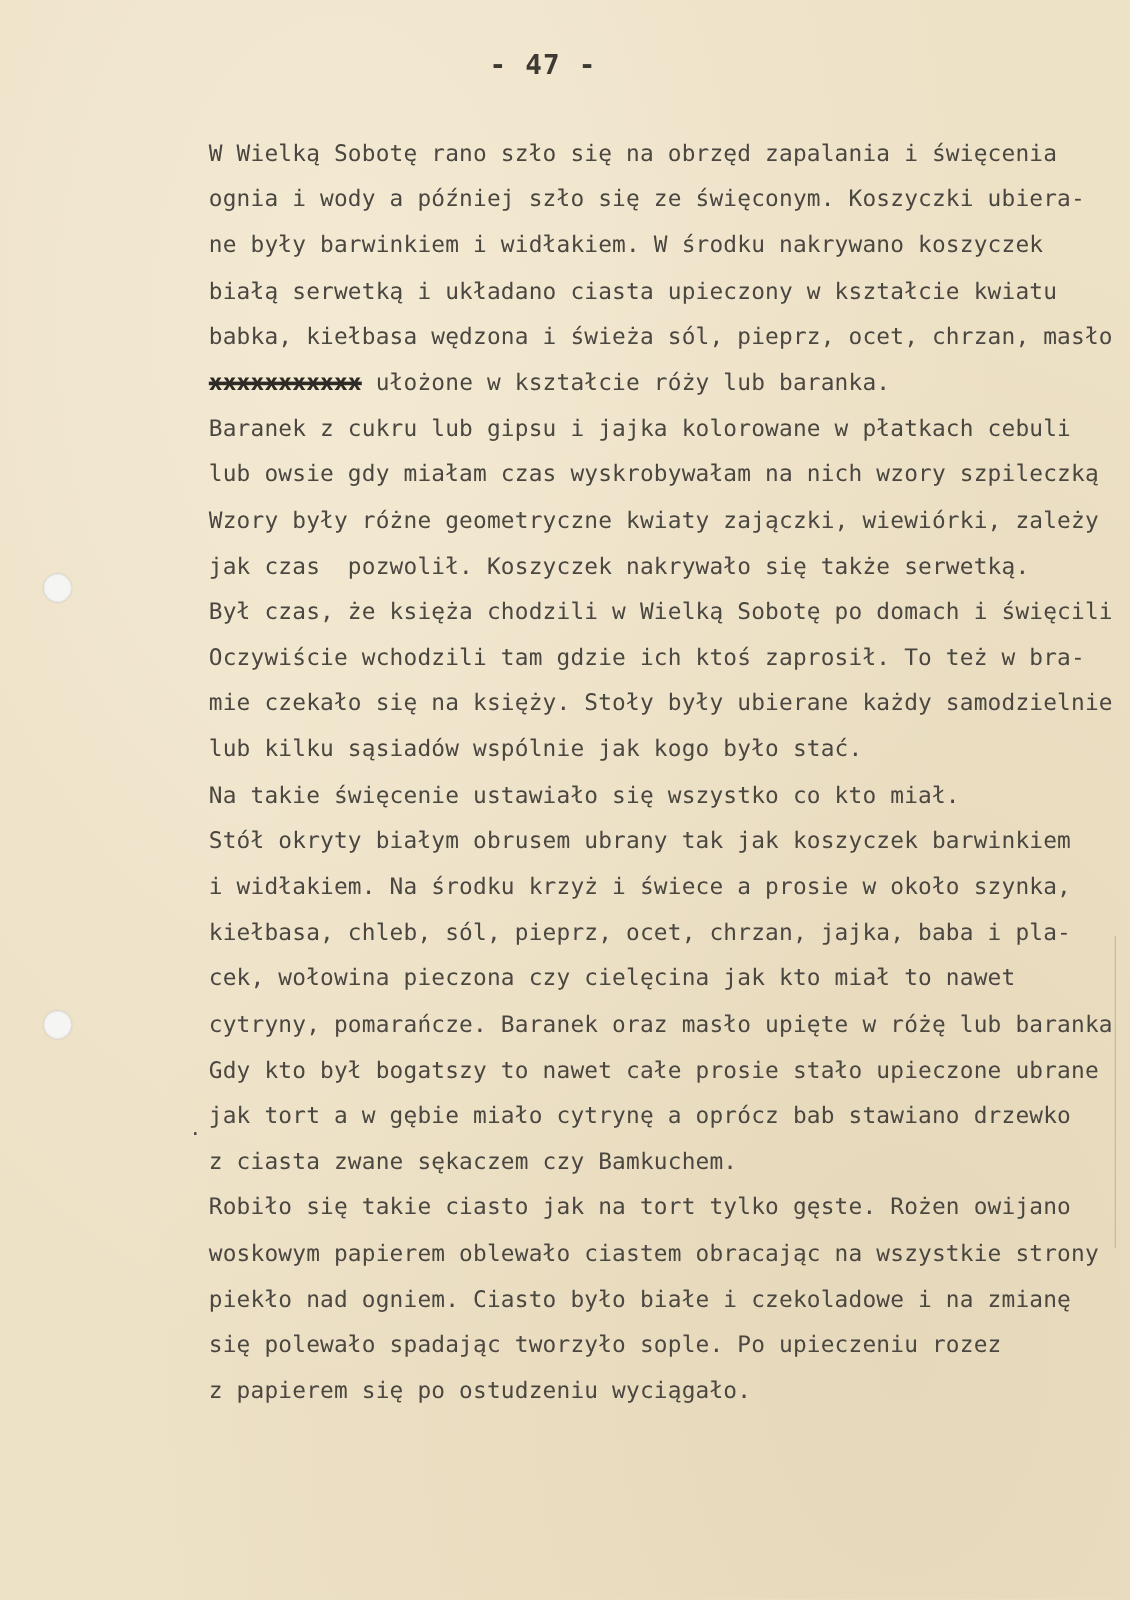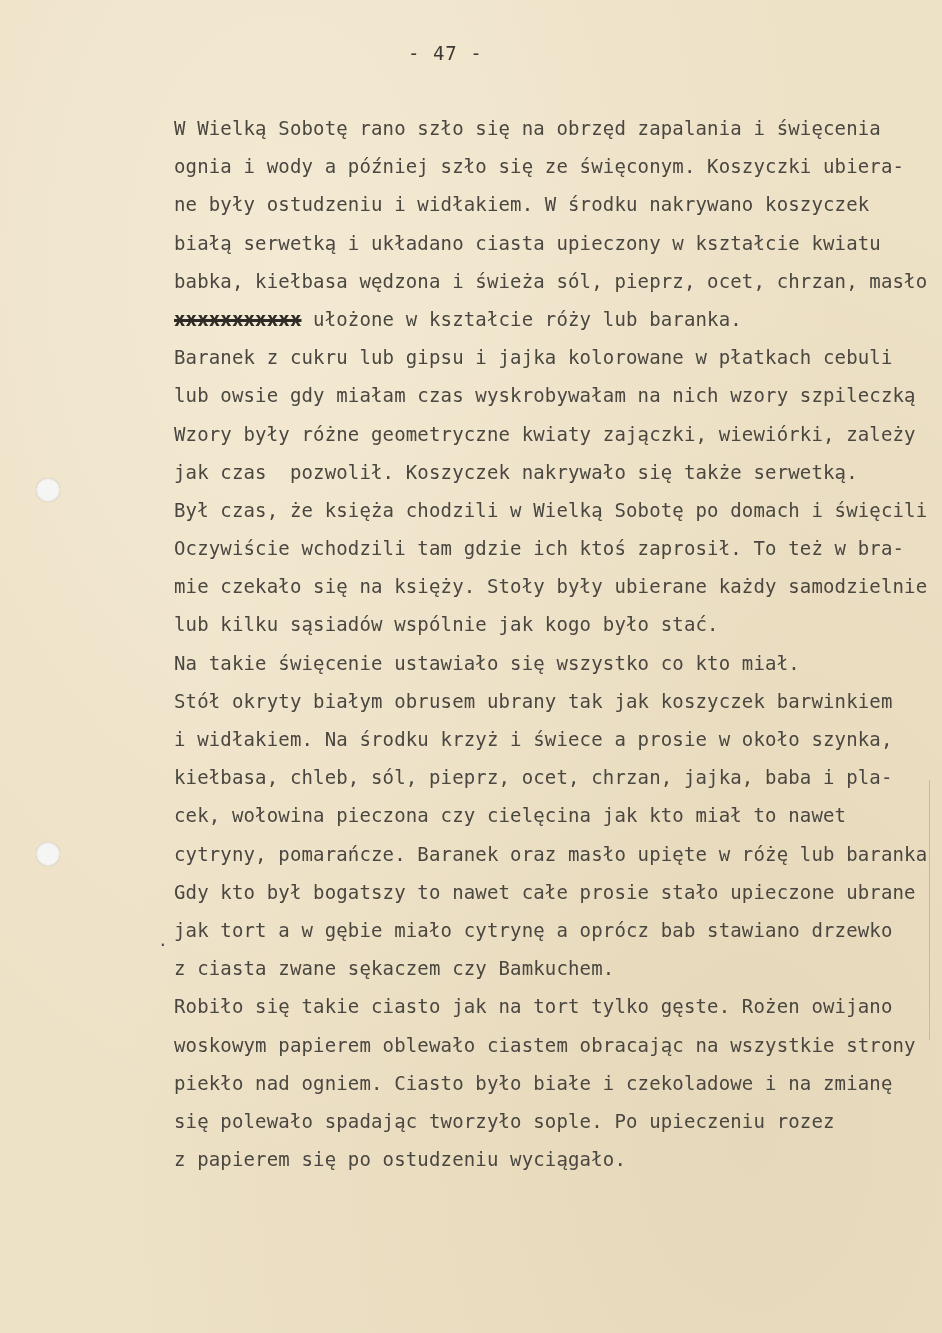--- a/index.html
+++ b/index.html
@@ -17,21 +17,21 @@
       #ede1c6;
   }
   .hole {
     position:absolute; width:24px; height:24px; border-radius:50%;
     background:#f5f5f3;
     box-shadow: inset 0 0 2px rgba(120,110,90,0.35), 0 0 1px rgba(150,130,100,0.4);
   }
   .page-num {
     position:absolute; top:42px; left:0; width:100%;
     text-align:left; padding-left:408px; box-sizing:border-box;
-    font-size:19px; font-weight:normal; color:#3e3a33; letter-spacing:1px;
+    font-size:23px; font-weight:bold; color:#3e3a33; letter-spacing:1px;
   }
   .text {
     position:absolute; top:116px; left:174px; width:760px;
   }
   .line {
     height:38.2px; line-height:24px;
     font-size:19px; color:#4a4640; white-space:pre;
     letter-spacing:0.15px;
   }
   .strike {
@@ -53,21 +53,21 @@
 
   <div class="crease" style="top:780px;height:260px;"></div>
 
   <div class="page-num">- 47 -</div>
 
   <div class="margin-dot">.</div>
 
   <div class="text">
     <div class="line">W Wielką Sobotę rano szło się na obrzęd zapalania i święcenia</div>
     <div class="line">ognia i wody a później szło się ze święconym. Koszyczki ubiera-</div>
-    <div class="line">ne były ostudzeniu i widłakiem. W środku nakrywano koszyczek</div>
+    <div class="line">ne były barwinkiem i widłakiem. W środku nakrywano koszyczek</div>
     <div class="line">białą serwetką i układano ciasta upieczony w kształcie kwiatu</div>
     <div class="line">babka, kiełbasa wędzona i świeża sól, pieprz, ocet, chrzan, masło</div>
     <div class="line"><span class="strike">xxxxxxxxxxx</span> <span>ułożone w kształcie róży lub baranka.</span></div>
     <div class="line">Baranek z cukru lub gipsu i jajka kolorowane w płatkach cebuli</div>
     <div class="line">lub owsie gdy miałam czas wyskrobywałam na nich wzory szpileczką</div>
     <div class="line">Wzory były różne geometryczne kwiaty zajączki, wiewiórki, zależy</div>
     <div class="line">jak czas  pozwolił. Koszyczek nakrywało się także serwetką.</div>
     <div class="line">Był czas, że księża chodzili w Wielką Sobotę po domach i święcili</div>
     <div class="line">Oczywiście wchodzili tam gdzie ich ktoś zaprosił. To też w bra-</div>
     <div class="line">mie czekało się na księży. Stoły były ubierane każdy samodzielnie</div>

